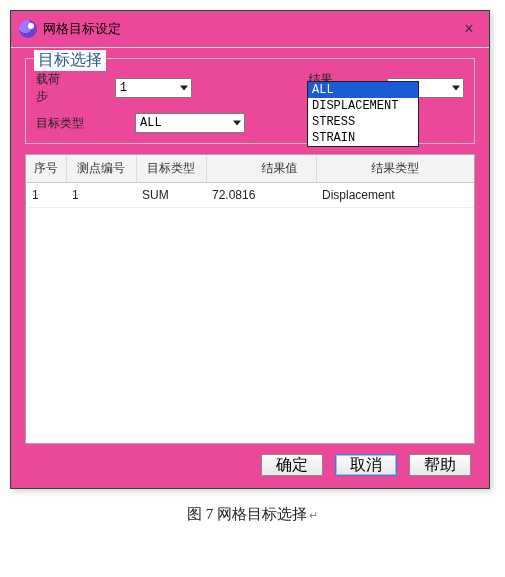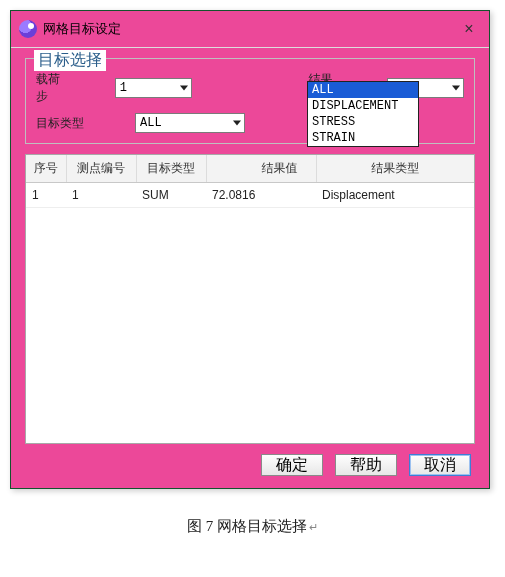--- a/index.html
+++ b/index.html
@@ -147,21 +147,21 @@
       font-size: 16px;
       cursor: pointer;
       display:flex;align-items:center;justify-content:center;
     }
     .btn.focus {
       border: 1px solid #3d7fd6;
       box-shadow: 0 0 0 1px #9cc1f0 inset;
     }
     .caption {
       text-align: center;
-      margin-top: 28px;
+      margin-top: 16px;
       font-family: "SimSun", serif;
       font-size: 15px;
       color: #222;
     }
     .caption-mark { font-size: 11px; color: #888; margin-left:2px;}
   </style>
 </head>
 <body>
 
 <div class="dialog">
@@ -222,21 +222,21 @@
             <td>SUM</td>
             <td>72.0816</td>
             <td>Displacement</td>
           </tr>
         </tbody>
       </table>
     </div>
 
     <div class="buttons">
       <div class="btn">确定</div>
+      <div class="btn focus">取消</div>
       <div class="btn">帮助</div>
-      <div class="btn focus">取消</div>
     </div>
   </div>
 </div>
 
 <div class="caption">
   <span>图 7 网格目标选择</span><span class="caption-mark">↵</span>
 </div>
 
 </body></html>

